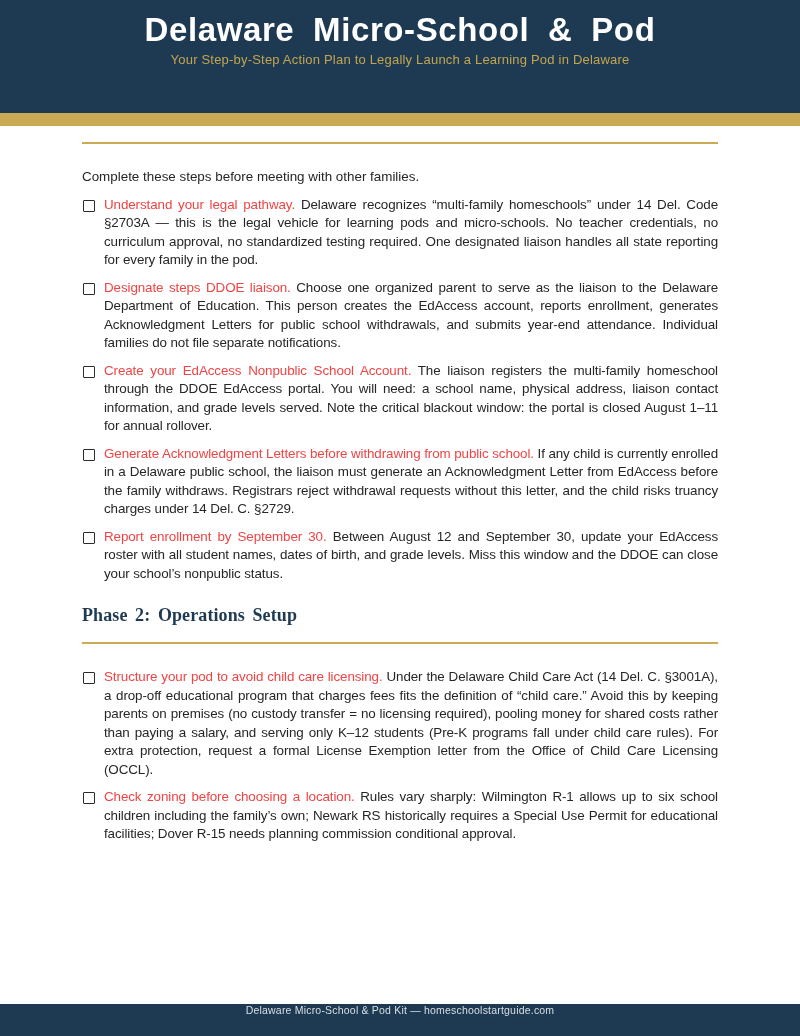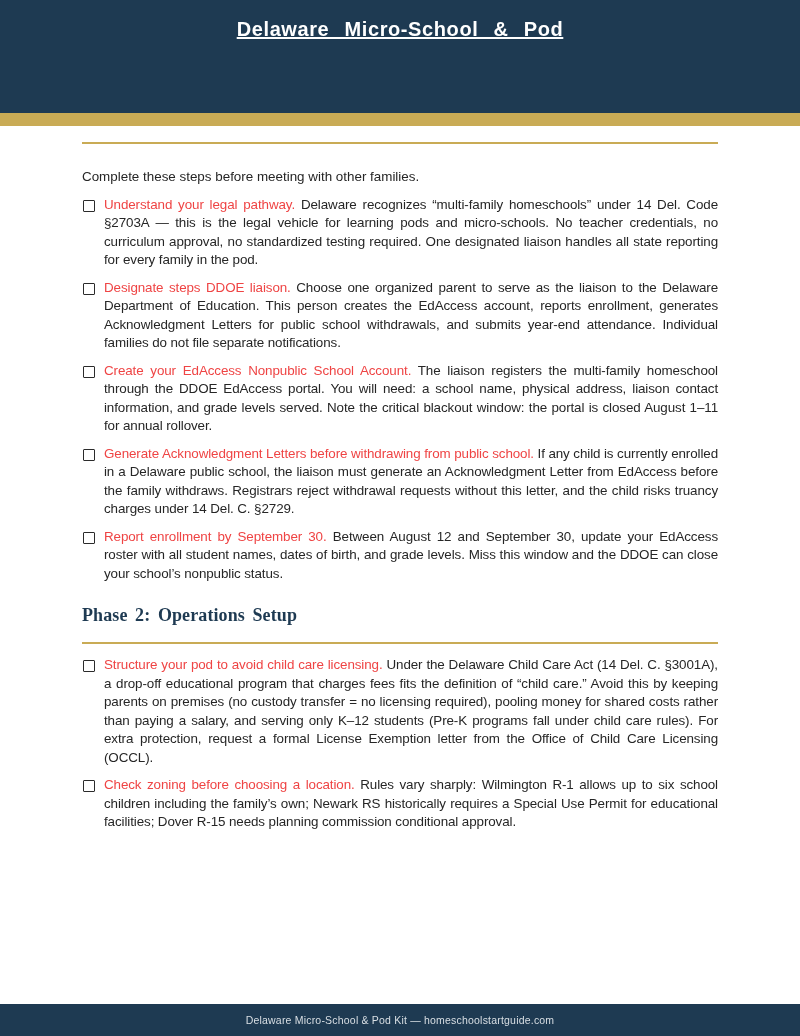--- a/index.html
+++ b/index.html
@@ -8,22 +8,22 @@
     background:#ffffff; font-family:"Liberation Sans", sans-serif;
     margin:0 auto;
   }
   
   .hdr {
     background:#1e3a52; text-align:center;
     padding:13px 40px 12px; box-sizing:border-box; height:113px;
   }
   .hdr-title { margin:0; color:#ffffff; font-weight:bold; }
   .hdr-title span {
-    display:block; font-size:20px; line-height:33px;
-    letter-spacing:0.6px; word-spacing:9px;text-decoration:underline;
+    display:block; font-size:33px; line-height:33px;
+    letter-spacing:0.6px; word-spacing:9px;
   }
   .hdr-sub {
     margin:6px 0 0; color:#c2a551; font-size:13px; line-height:15px;
     letter-spacing:0.2px;
   }
   .gold-bar { height:13px; background:#c9ab55; }
   
   .content { padding:0 82px; }
   .phase {
     color:#1e3a52; font-size:18px; line-height:21px; font-weight:bold;
@@ -42,33 +42,34 @@
     margin:4px 9px 0 1px; border-radius:1px;
   }
   .txt {
     margin:0; font-size:13.4px; line-height:18.5px; color:#262626;
     text-align:justify; letter-spacing:-0.1px; flex:1 1 auto;
   }
   .txt strong { font-weight:normal; color:#ef4444; }
   
   .ftr {
     position:absolute; left:0; right:0; bottom:0; height:32px;
-    background:#1e3a52; display:flex; align-items:center; justify-content:center;
+    background:#1e3a52; display:flex; justify-content:center;
   }
   .ftr-text { color:#d9dfe4; font-size:10.5px; letter-spacing:0.2px; }
 </style>
 </head>
 <body>
 
 <div class="page">
 
   <header class="hdr">
     <h1 class="hdr-title">
       <span>Delaware Micro-School &amp; Pod</span>
     </h1>
+    <p class="hdr-sub">Your Step-by-Step Action Plan to Legally Launch a Learning Pod in Delaware</p>
   </header>
 
   <div class="gold-bar"></div>
 
   <main class="content">
 
     <section>
       <div class="rule"></div>
       <p class="intro">Complete these steps before meeting with other families.</p>
 
@@ -110,21 +111,21 @@
           <strong>Report enrollment by September 30.</strong>
           <span>Between August 12 and September 30, update your EdAccess roster with all student names, dates of birth, and grade levels. Miss this window and the DDOE can close your school’s nonpublic status.</span>
         </p>
       </div>
     </section>
 
     <section>
       <h2 class="phase phase-next">Phase 2: Operations Setup</h2>
       <div class="rule"></div>
 
-      <div class="item" style="margin-top:12px;">
+      <div class="item" style="margin-top:24px;">
         <span class="cb"></span>
         <p class="txt">
           <strong>Structure your pod to avoid child care licensing.</strong>
           <span>Under the Delaware Child Care Act (14 Del. C. §3001A), a drop-off educational program that charges fees fits the definition of “child care.” Avoid this by keeping parents on premises (no custody transfer = no licensing required), pooling money for shared costs rather than paying a salary, and serving only K–12 students (Pre-K programs fall under child care rules). For extra protection, request a formal License Exemption letter from the Office of Child Care Licensing (OCCL).</span>
         </p>
       </div>
 
       <div class="item">
         <span class="cb"></span>
         <p class="txt">

